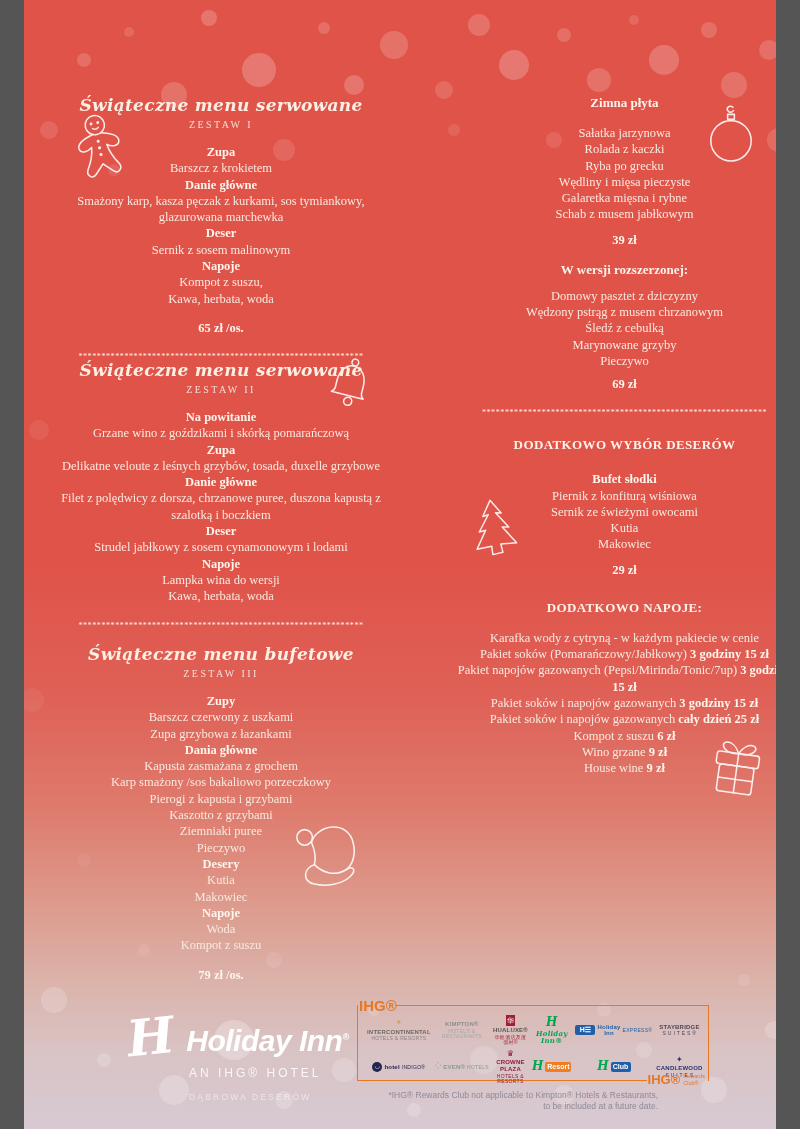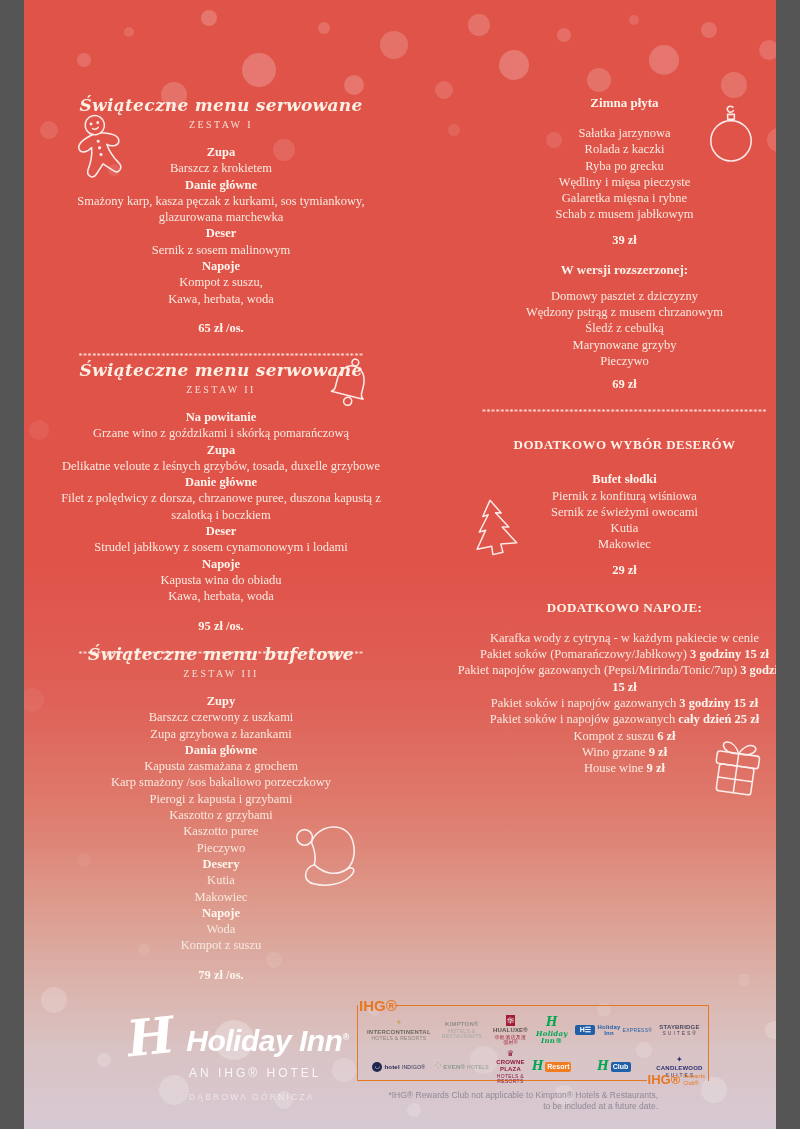--- a/index.html
+++ b/index.html
@@ -218,40 +218,39 @@
     <div class="lines">
         <div class="line bold"><span>Na powitanie</span></div>
         <div class="line"><span>Grzane wino z goździkami i skórką pomarańczową</span></div>
         <div class="line bold"><span>Zupa</span></div>
         <div class="line"><span>Delikatne veloute z leśnych grzybów, tosada, duxelle grzybowe</span></div>
         <div class="line bold"><span>Danie główne</span></div>
         <div class="line"><span>Filet z polędwicy z dorsza, chrzanowe puree, duszona kapustą z szalotką i boczkiem</span></div>
         <div class="line bold"><span>Deser</span></div>
         <div class="line"><span>Strudel jabłkowy z sosem cynamonowym i lodami</span></div>
         <div class="line bold"><span>Napoje</span></div>
-        <div class="line"><span>Kapusta wina do obiadu</span></div>
+        <div class="line"><span>Lampka wina do wersji</span></div>
         <div class="line"><span>Kawa, herbata, woda</span></div>
       </div>
-    <div class="price">95 zł /os.</div>
     <div class="divider">**************************************************************</div>
   </div>
 
   <div class="sec col-left" style="top:644px;">
     <div class="title">Świąteczne menu bufetowe</div>
     <div class="subtitle">ZESTAW III</div>
     <div class="lines">
         <div class="line bold"><span>Zupy</span></div>
         <div class="line"><span>Barszcz czerwony z uszkami</span></div>
         <div class="line"><span>Zupa grzybowa z łazankami</span></div>
         <div class="line bold"><span>Dania główne</span></div>
         <div class="line"><span>Kapusta zasmażana z grochem</span></div>
         <div class="line"><span>Karp smażony /sos bakaliowo porzeczkowy</span></div>
         <div class="line"><span>Pierogi z kapusta i grzybami</span></div>
         <div class="line"><span>Kaszotto z grzybami</span></div>
-        <div class="line"><span>Kaszotto puree</span></div>
+        <div class="line"><span>Ziemniaki puree</span></div>
         <div class="line"><span>Pieczywo</span></div>
         <div class="line bold"><span>Desery</span></div>
         <div class="line"><span>Kutia</span></div>
         <div class="line"><span>Makowiec</span></div>
         <div class="line bold"><span>Napoje</span></div>
         <div class="line"><span>Woda</span></div>
         <div class="line"><span>Kompot z suszu</span></div>
       </div>
     <div class="price">79 zł /os.</div>
   </div>
@@ -304,21 +303,21 @@
         </div>
     </div>
   </div>
 
   <div class="hi-logo">
     <div class="hi-row">
       <div class="hi-h">H</div>
       <div class="hi-word"><span>Holiday Inn</span><span class="hi-reg">®</span></div>
     </div>
     <div class="hi-tagline">AN IHG® HOTEL</div>
-    <div class="hi-city">DĄBROWA GÓRNICZA</div>
+    <div class="hi-city">DĄBROWA DESERÓW</div>
   </div>
 
   <div class="ihg-box">
     <div class="ihg-line" style="left:38px;right:0;top:4px;height:1px;"></div>
     <div class="ihg-line" style="right:0;top:4px;bottom:0;width:1px;"></div>
     <div class="ihg-line" style="left:0;top:4px;bottom:0;width:1px;"></div>
     <div class="ihg-line" style="left:0;right:62px;bottom:0;height:1px;"></div>
     <div class="ihg-logo">IHG®</div>
     <div class="brands">
         <div class="brand-cell">

